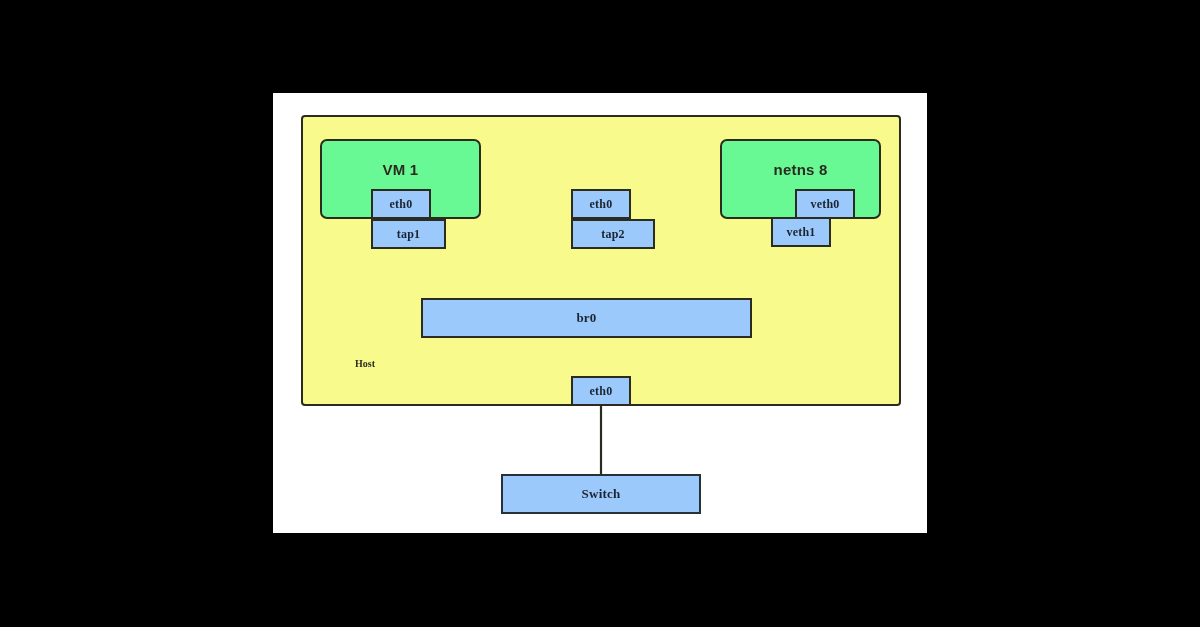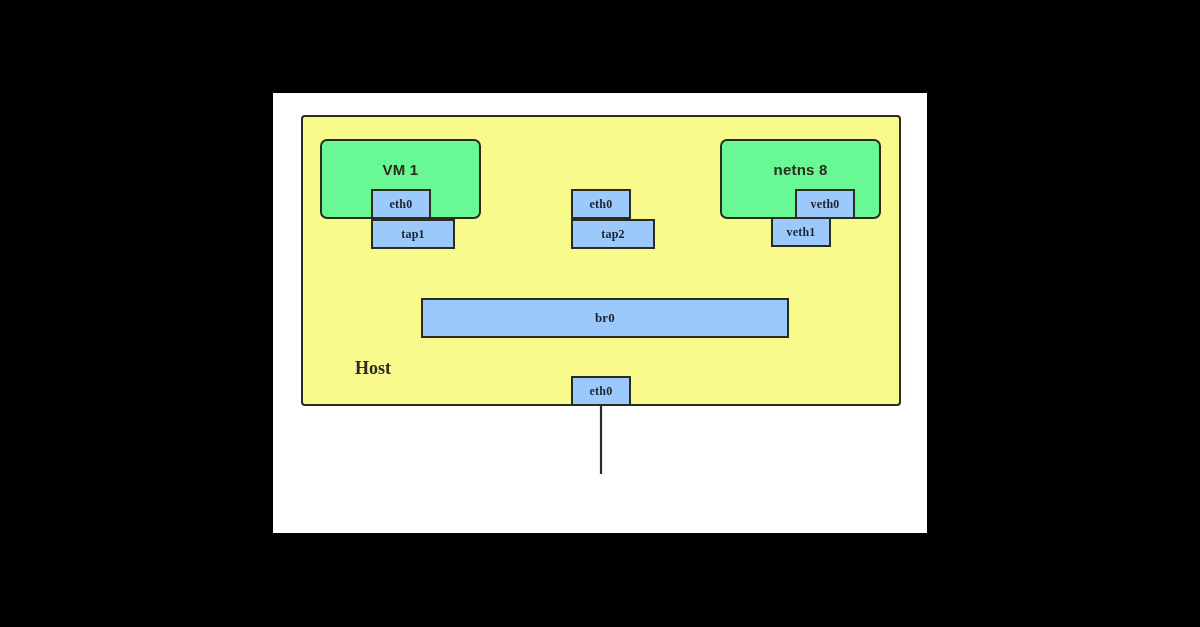--- a/index.html
+++ b/index.html
@@ -88,21 +88,21 @@
     color: #1b2430;
     letter-spacing: 0.2px;
     white-space: nowrap;
   }
   .bridge-label { font-size: 13px; }
   .switch-label { font-size: 13px; }
   .host-label {
     position: absolute;
     font-family: "Liberation Serif", "DejaVu Serif", serif;
     font-weight: bold;
-    font-size: 18px;
+    font-size: 10px;
     color: #2b2b20;
     white-space: nowrap;
   }
   #wires {
     position: absolute;
     left: 0;
     top: 0;
     width: 654px;
     height: 440px;
     pointer-events: none;
@@ -133,44 +133,47 @@
     <div class="host-box" style="left:28px; top:22px; width:600px; height:291px;"></div>
 
     <span class="host-label" style="left:82px; top:265px;">Host</span>
 
     <div class="vm-box" style="left:47px; top:46px; width:161px; height:80px;">
       <div class="vm-title">VM 1</div>
     </div>
     <div class="iface-box" style="left:98px; top:96px; width:60px; height:30px;">
       <span class="iface-label">eth0</span>
     </div>
-    <div class="iface-box" style="left:98px; top:126px; width:84px; height:30px;">
+    <div class="iface-box" style="left:98px; top:126px; width:75px; height:30px;">
       <span class="iface-label">tap1</span>
     </div>
 
     <div class="iface-box" style="left:298px; top:96px; width:60px; height:30px;">
       <span class="iface-label">eth0</span>
     </div>
     <div class="iface-box" style="left:298px; top:126px; width:84px; height:30px;">
       <span class="iface-label">tap2</span>
     </div>
 
     <div class="vm-box" style="left:447px; top:46px; width:161px; height:80px;">
       <div class="vm-title">netns 8</div>
     </div>
     <div class="iface-box" style="left:498px; top:96px; width:60px; height:30px;margin-left:24px;">
       <span class="iface-label">veth0</span>
     </div>
     <div class="iface-box" style="left:498px; top:124px; width:60px; height:30px;">
       <span class="iface-label">veth1</span>
     </div>
 
-    <div class="bridge-box" style="left:148px; top:205px; width:368px; height:40px;">
+    <div class="bridge-box" style="left:148px; top:205px; width:331px; height:40px;">
       <span class="bridge-label">br0</span>
     </div>
 
     <div class="iface-box" style="left:298px; top:283px; width:60px; height:30px;">
       <span class="iface-label">eth0</span>
     </div>
 
+    <div class="switch-box" style="left:228px; top:381px; width:200px; height:40px;">
+      <span class="switch-label">Switch</span>
+    </div>
 
   </div>
 </div>
 
 </body></html>

